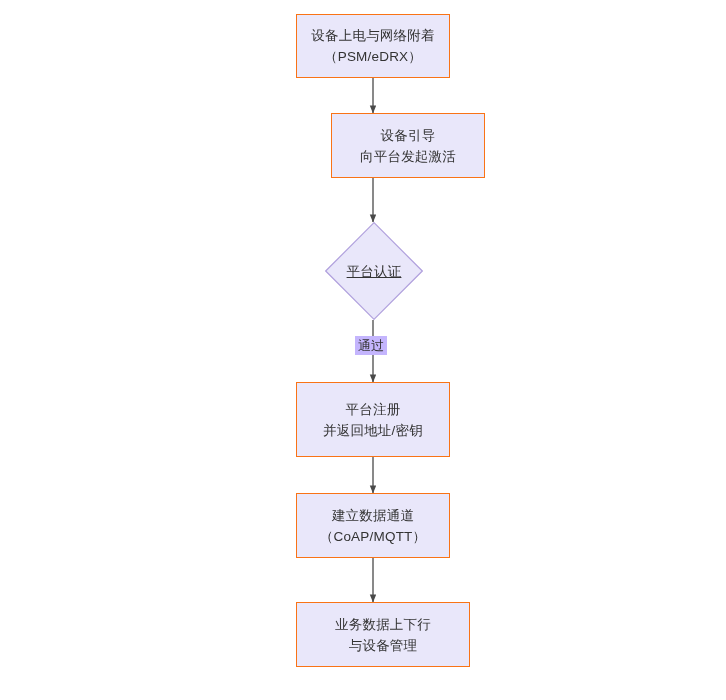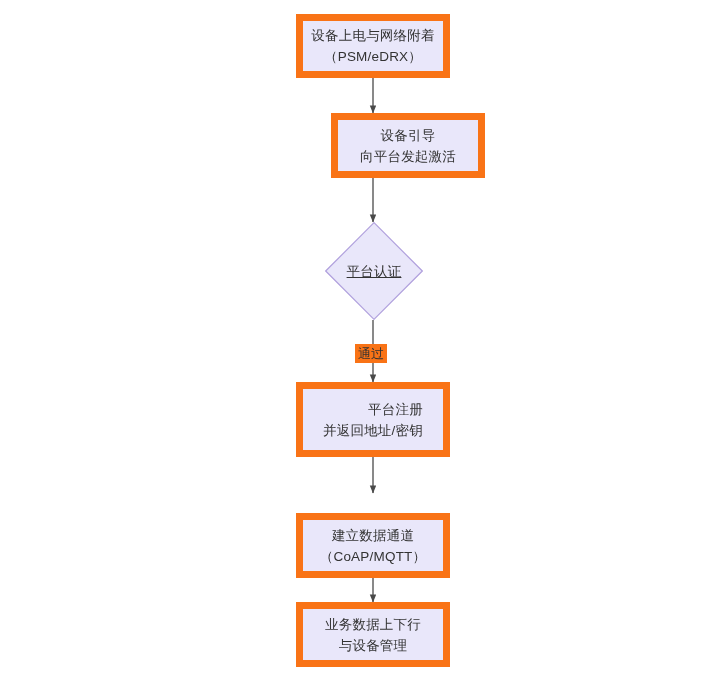--- a/index.html
+++ b/index.html
@@ -38,21 +38,21 @@
     align-items: center;
     justify-content: center;
     text-align: center;
     color: #333333;
     font-size: 13.5px;
     line-height: 21px;
     letter-spacing: 0.2px;
   }
   .node.rect {
     background: #e9e7fa;
-    border: 7px solid #f97316;
+    border: 1px solid #f97316;
   }
   .node-label {
     display: block;
     white-space: pre-line;
     padding: 0 6px;
   }
   
   .node.diamond {
     background: transparent;
     border: none;
@@ -116,30 +116,30 @@
 向平台发起激活</span>
       </div>
       <div class="node diamond" style="left: 325px; top: 222px; width: 98px; height: 98px;">
         <span class="diamond-shape">
           <svg viewBox="0 0 98 98" xmlns="http://www.w3.org/2000/svg">
             <polygon points="49,0.7 97.3,49 49,97.3 0.7,49" fill="#e9e7fa" stroke="#b0a0dd" stroke-width="1.2"></polygon>
           </svg>
         </span>
         <span class="node-label">平台认证</span>
       </div>
-      <div class="node rect" style="left: 296px; top: 382px; width: 154px; height: 75px; text-align: right;">
+      <div class="node rect" style="left: 296px; top: 382px; width: 154px; height: 75px;">
         <span class="node-label">平台注册
 并返回地址/密钥</span>
       </div>
-      <div class="node rect" style="left: 296px; top: 493px; width: 154px; height: 65px; margin-top: 20px;">
+      <div class="node rect" style="left: 296px; top: 493px; width: 154px; height: 65px;">
         <span class="node-label">建立数据通道
 （CoAP/MQTT）</span>
       </div>
-      <div class="node rect" style="left: 296px; top: 602px; width: 154px; height: 65px; justify-content: center;">
+      <div class="node rect" style="left: 296px; top: 602px; width: 174px; height: 65px; justify-content: center;">
         <span class="node-label">业务数据上下行
 与设备管理</span>
       </div>
     </div>
   <div id="edge-label-group">
-      <div class="edge-label" style="left: 355px; top: 344px; background: #f97316;">通过</div>
+      <div class="edge-label" style="left: 355px; top: 336px; background: #c4b5fd;">通过</div>
     </div>
 
 </div>
 
 </body></html>

